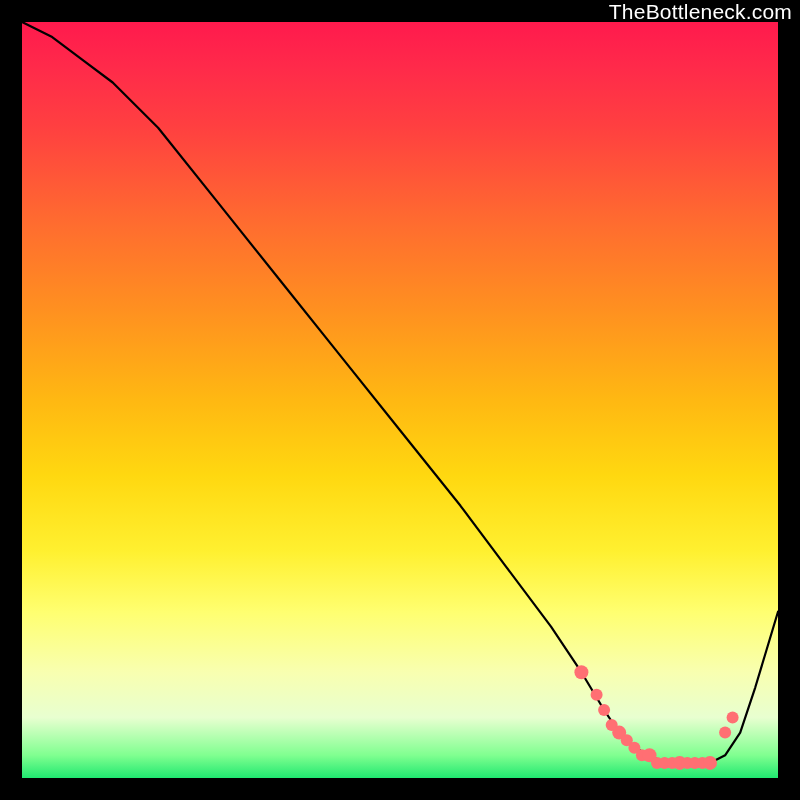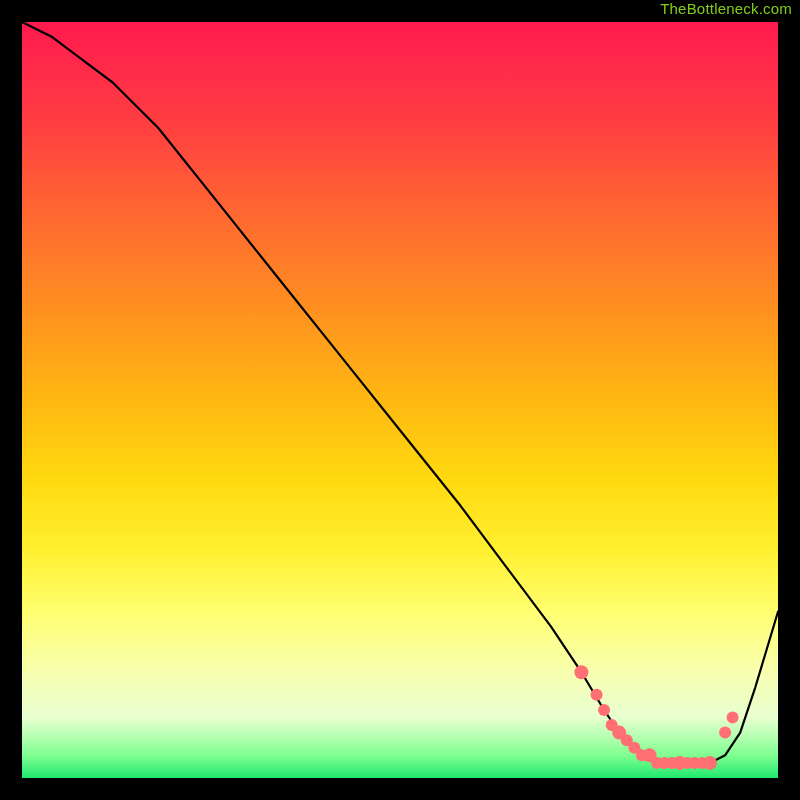--- a/index.html
+++ b/index.html
@@ -37,22 +37,22 @@
       #e8ffd0 92%,
       #80ff90 97%,
       #20e870 100%
     );
   }
   .watermark {
     position: absolute;
     top: 0;
     right: 8px;
     font-family: Arial, Helvetica, sans-serif;
-    font-size: 15px;
-    color: #84cc16;
+    font-size: 21px;
+    color: #ffffff;
     letter-spacing: 0.2px;
   }
   svg.curve {
     position: absolute;
     left: 0; top: 0;
     width: 100%;
     height: 100%;
     overflow: visible;
   }
 </style>

